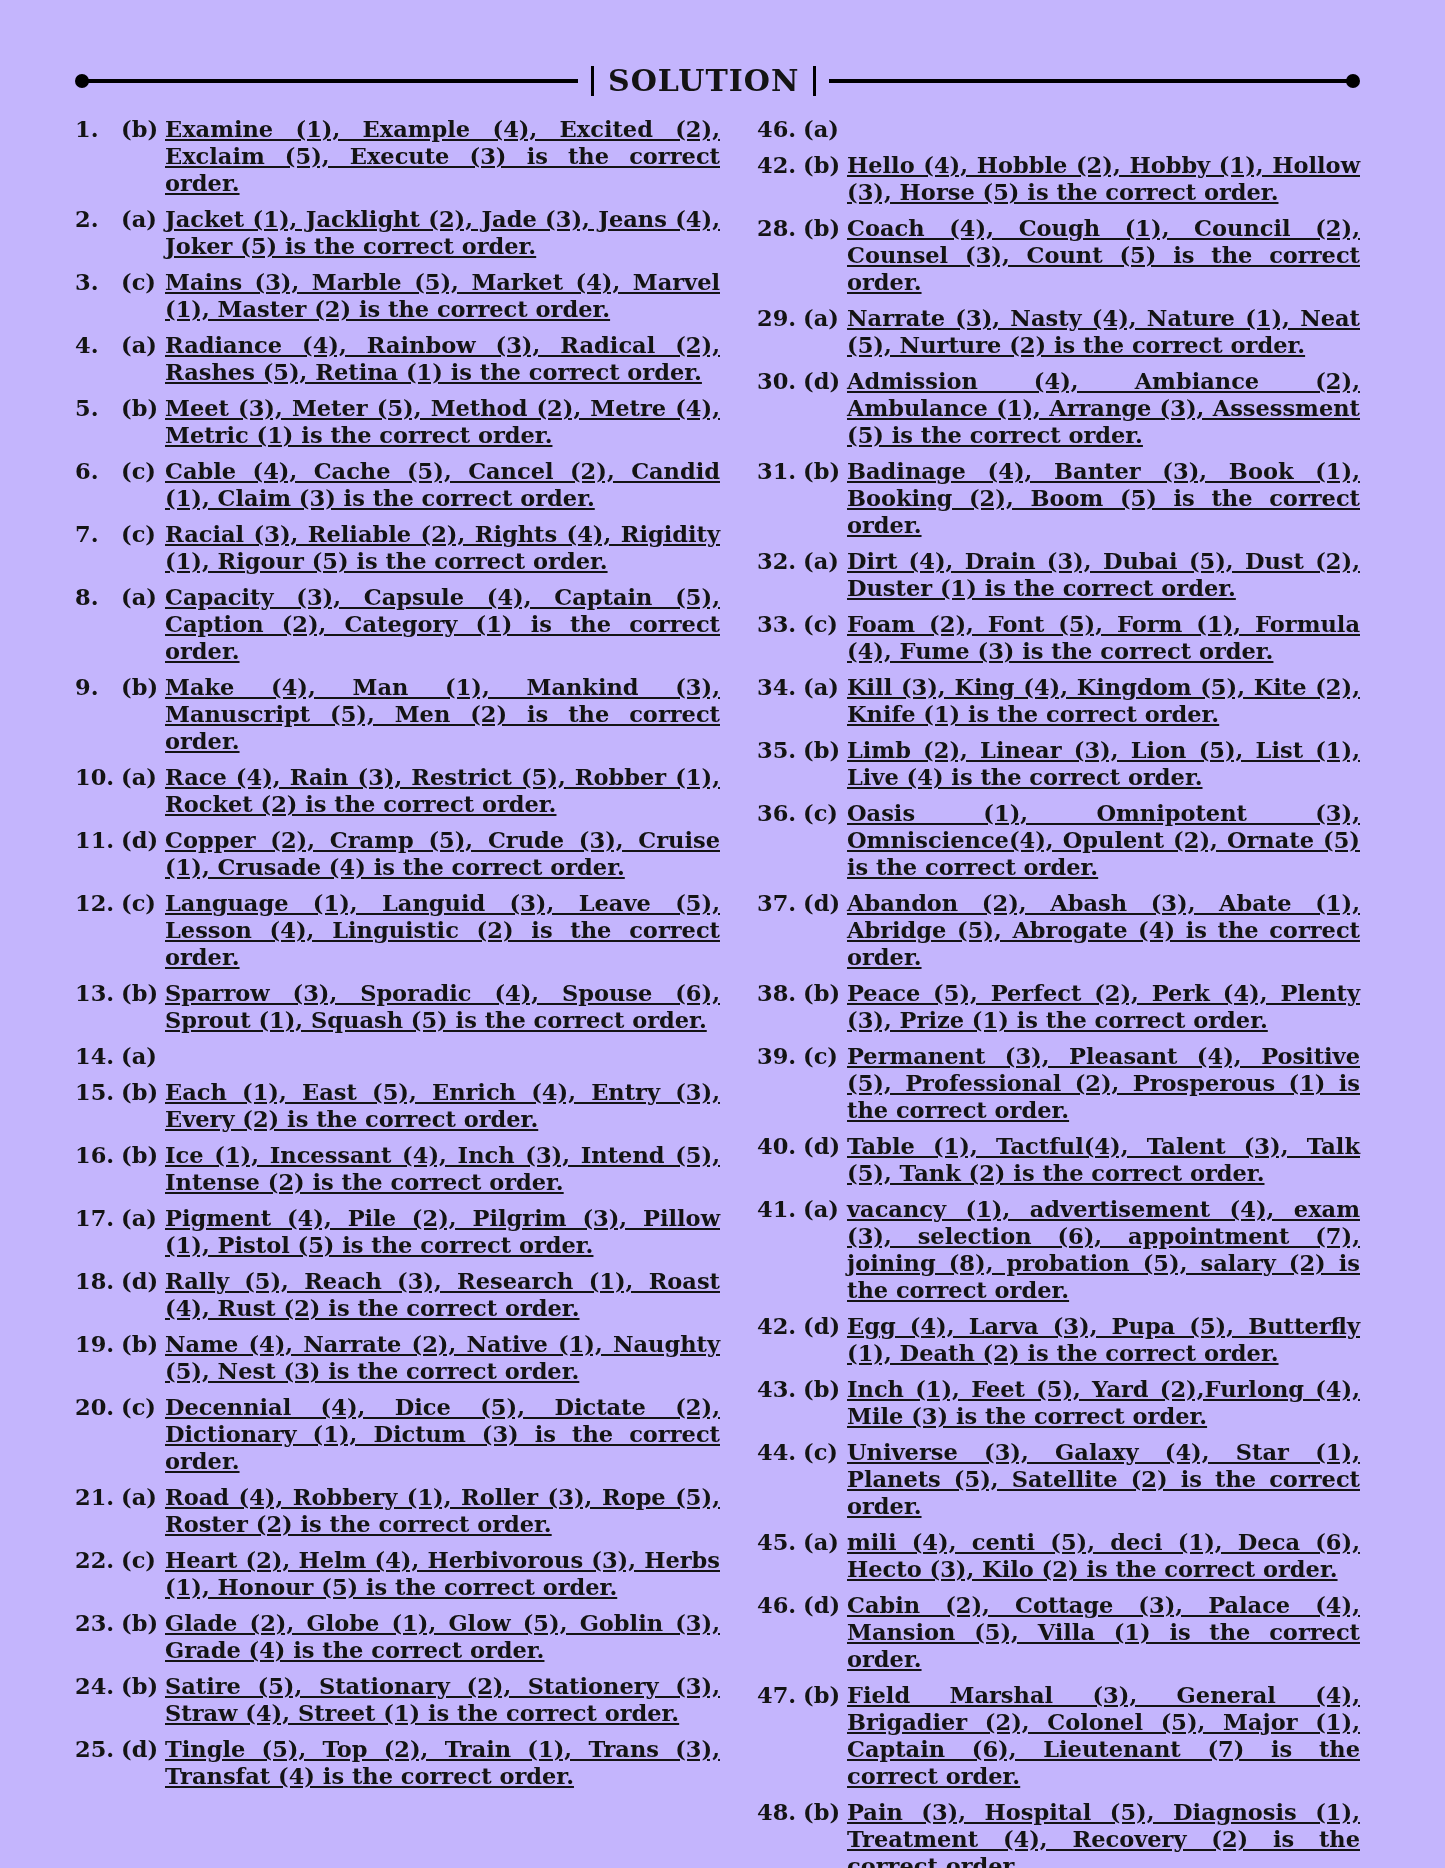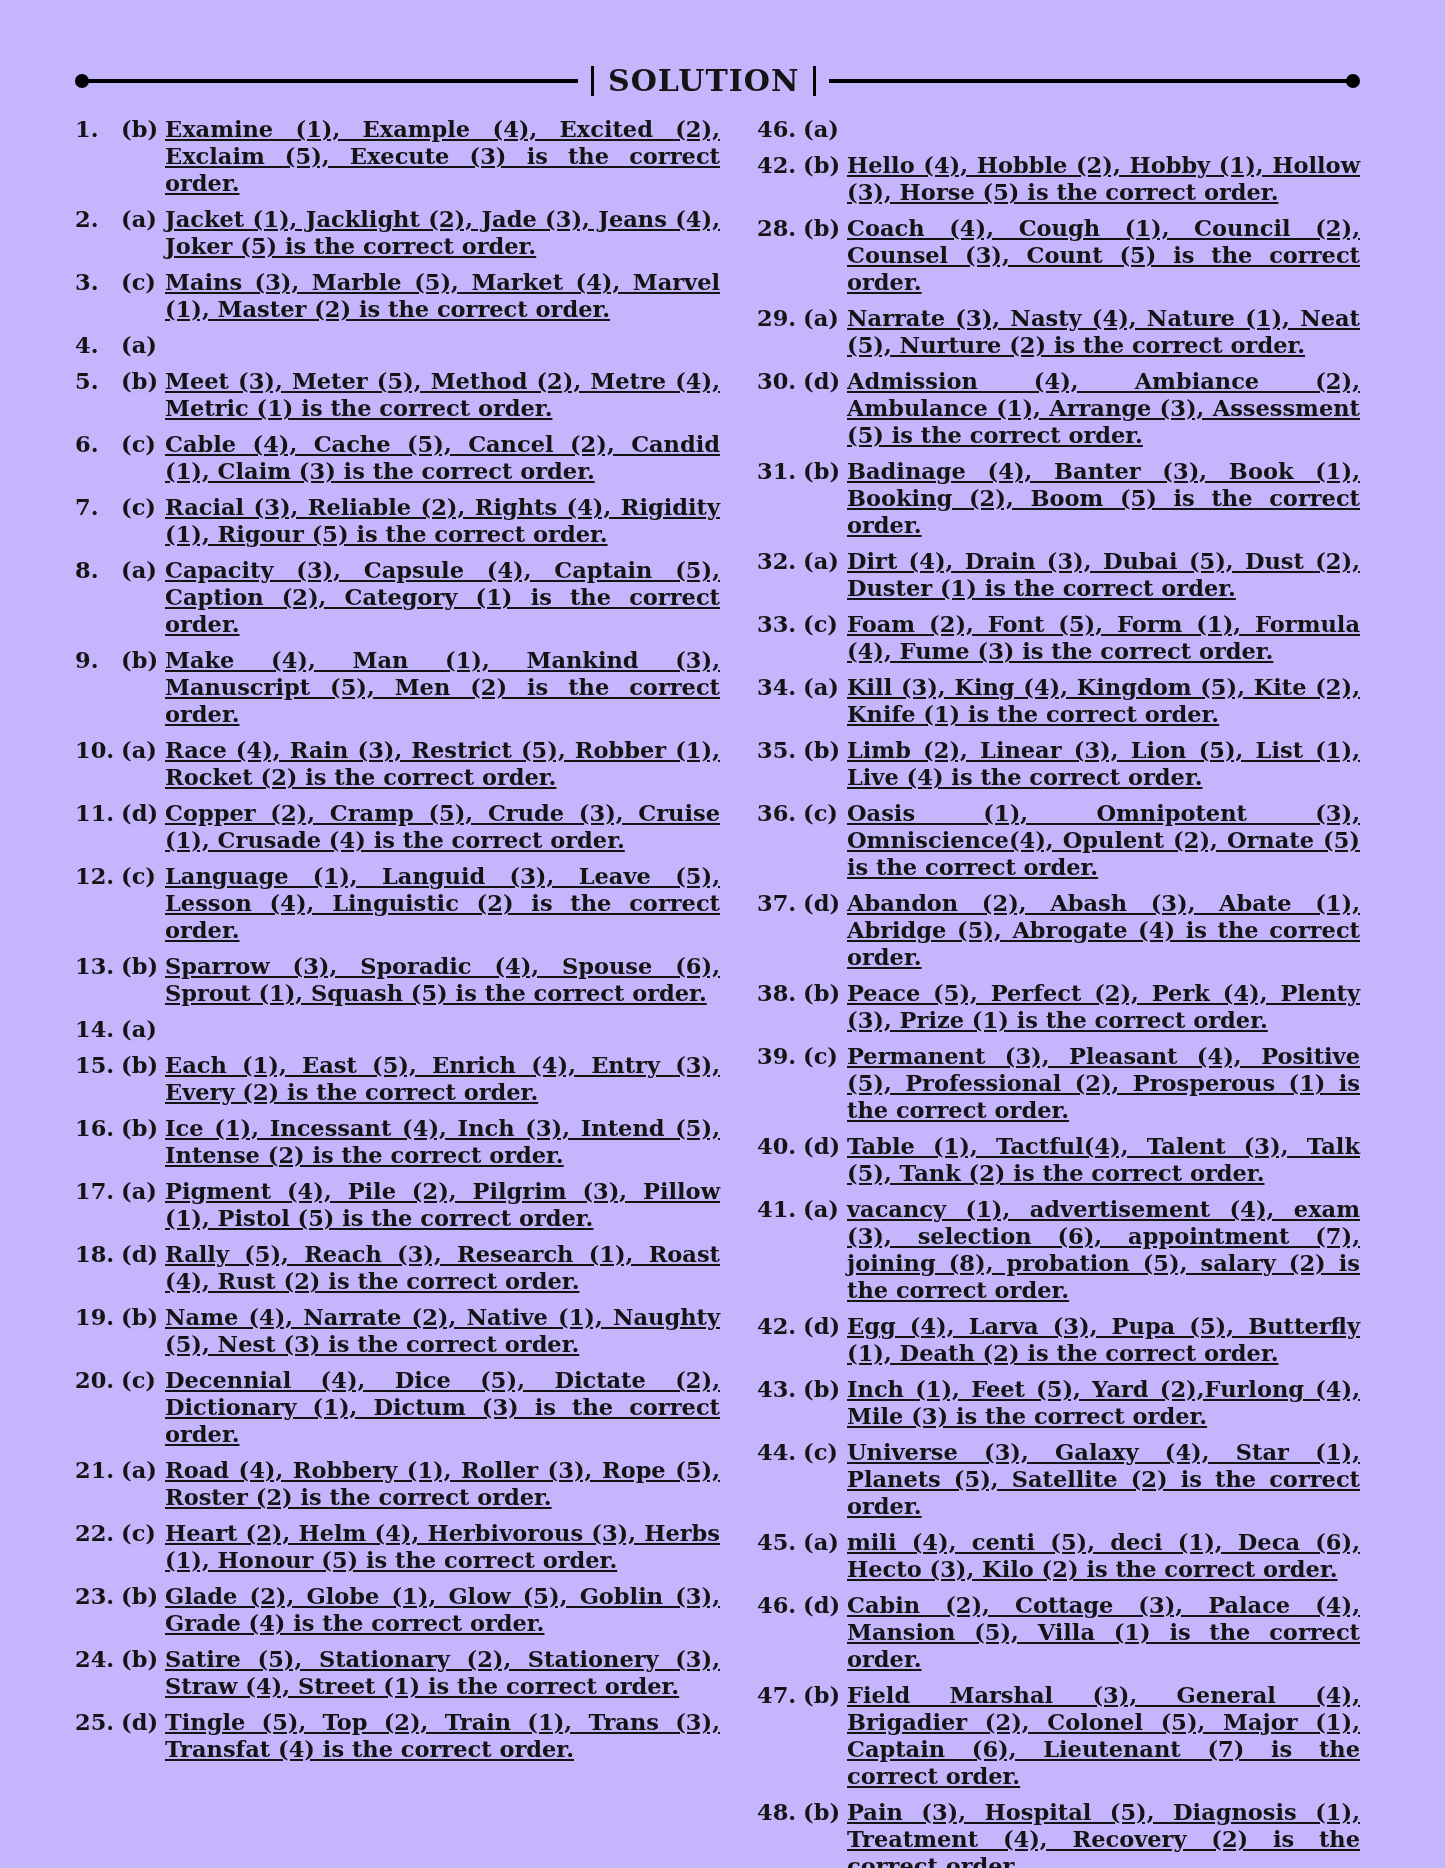--- a/index.html
+++ b/index.html
@@ -72,20 +72,21 @@
           <span class="txt">Jacket (1), Jacklight (2), Jade (3), Jeans (4), Joker (5) is the correct order.</span>
         </div>
         <div class="item">
           <span class="num">3.</span>
           <span class="opt">(c)</span>
           <span class="txt">Mains (3), Marble (5), Market (4), Marvel (1), Master (2) is the correct order.</span>
         </div>
         <div class="item">
           <span class="num">4.</span>
           <span class="opt">(a)</span>
+          <span class="txt">Radiance (4), Rainbow (3), Radical (2), Rashes (5), Retina (1) is the correct order.</span>
         </div>
         <div class="item">
           <span class="num">5.</span>
           <span class="opt">(b)</span>
           <span class="txt">Meet (3), Meter (5), Method (2), Metre (4), Metric (1) is the correct order.</span>
         </div>
         <div class="item">
           <span class="num">6.</span>
           <span class="opt">(c)</span>
           <span class="txt">Cable (4), Cache (5), Cancel (2), Candid (1), Claim (3) is the correct order.</span>

